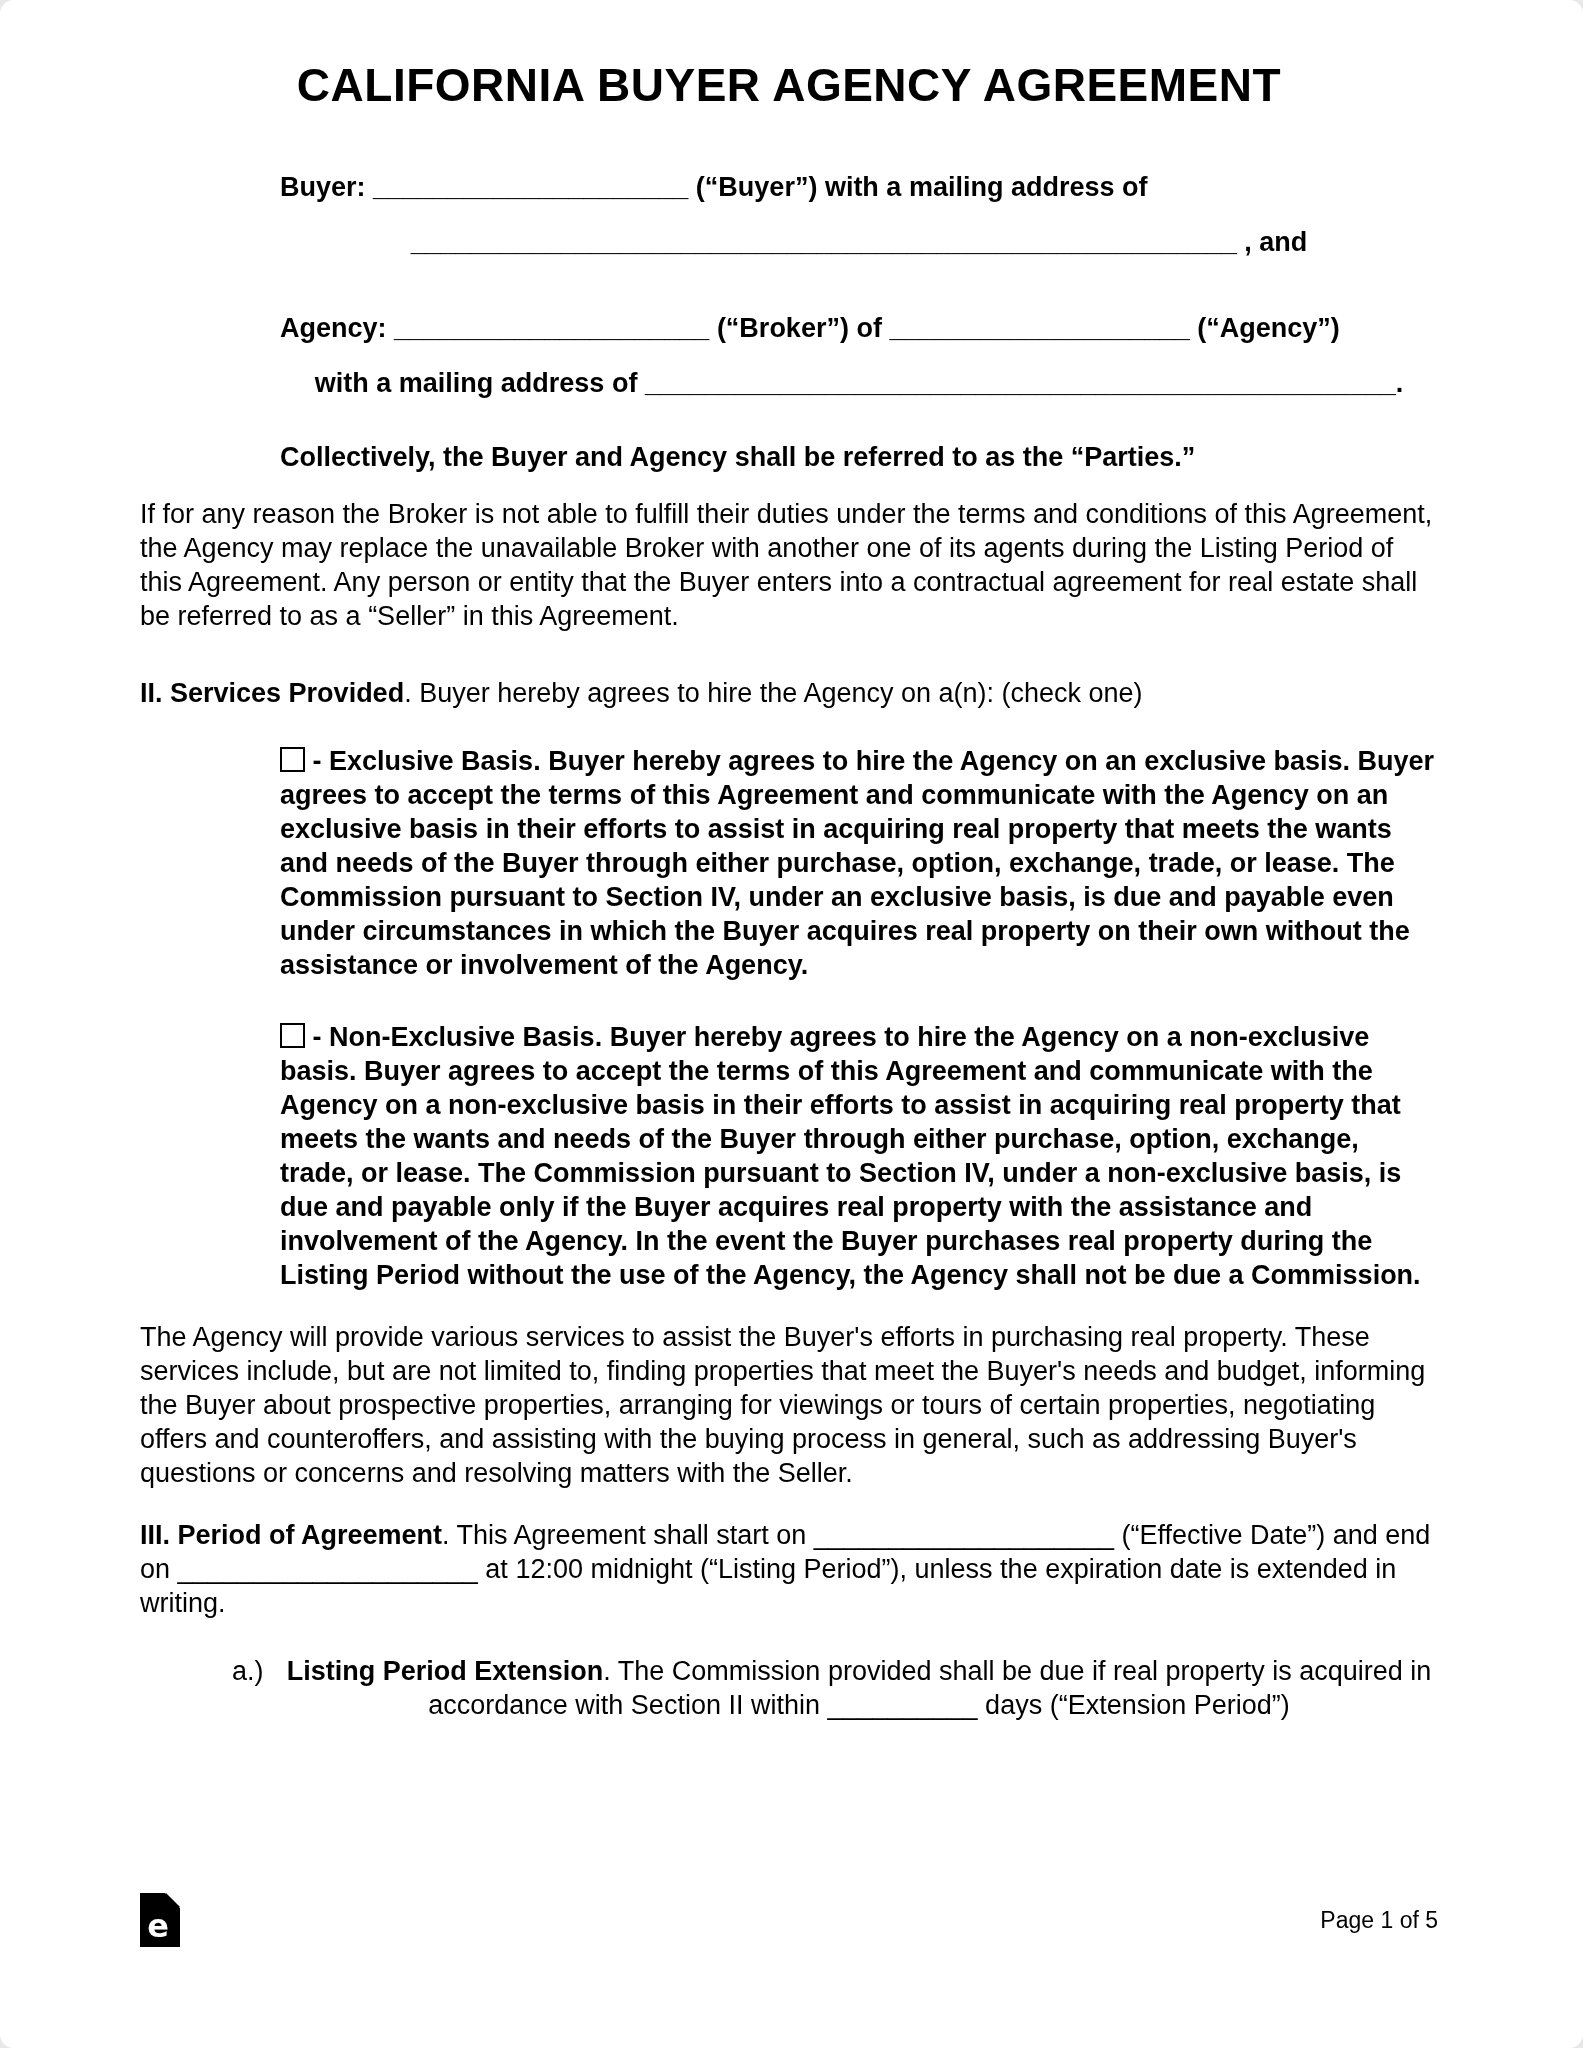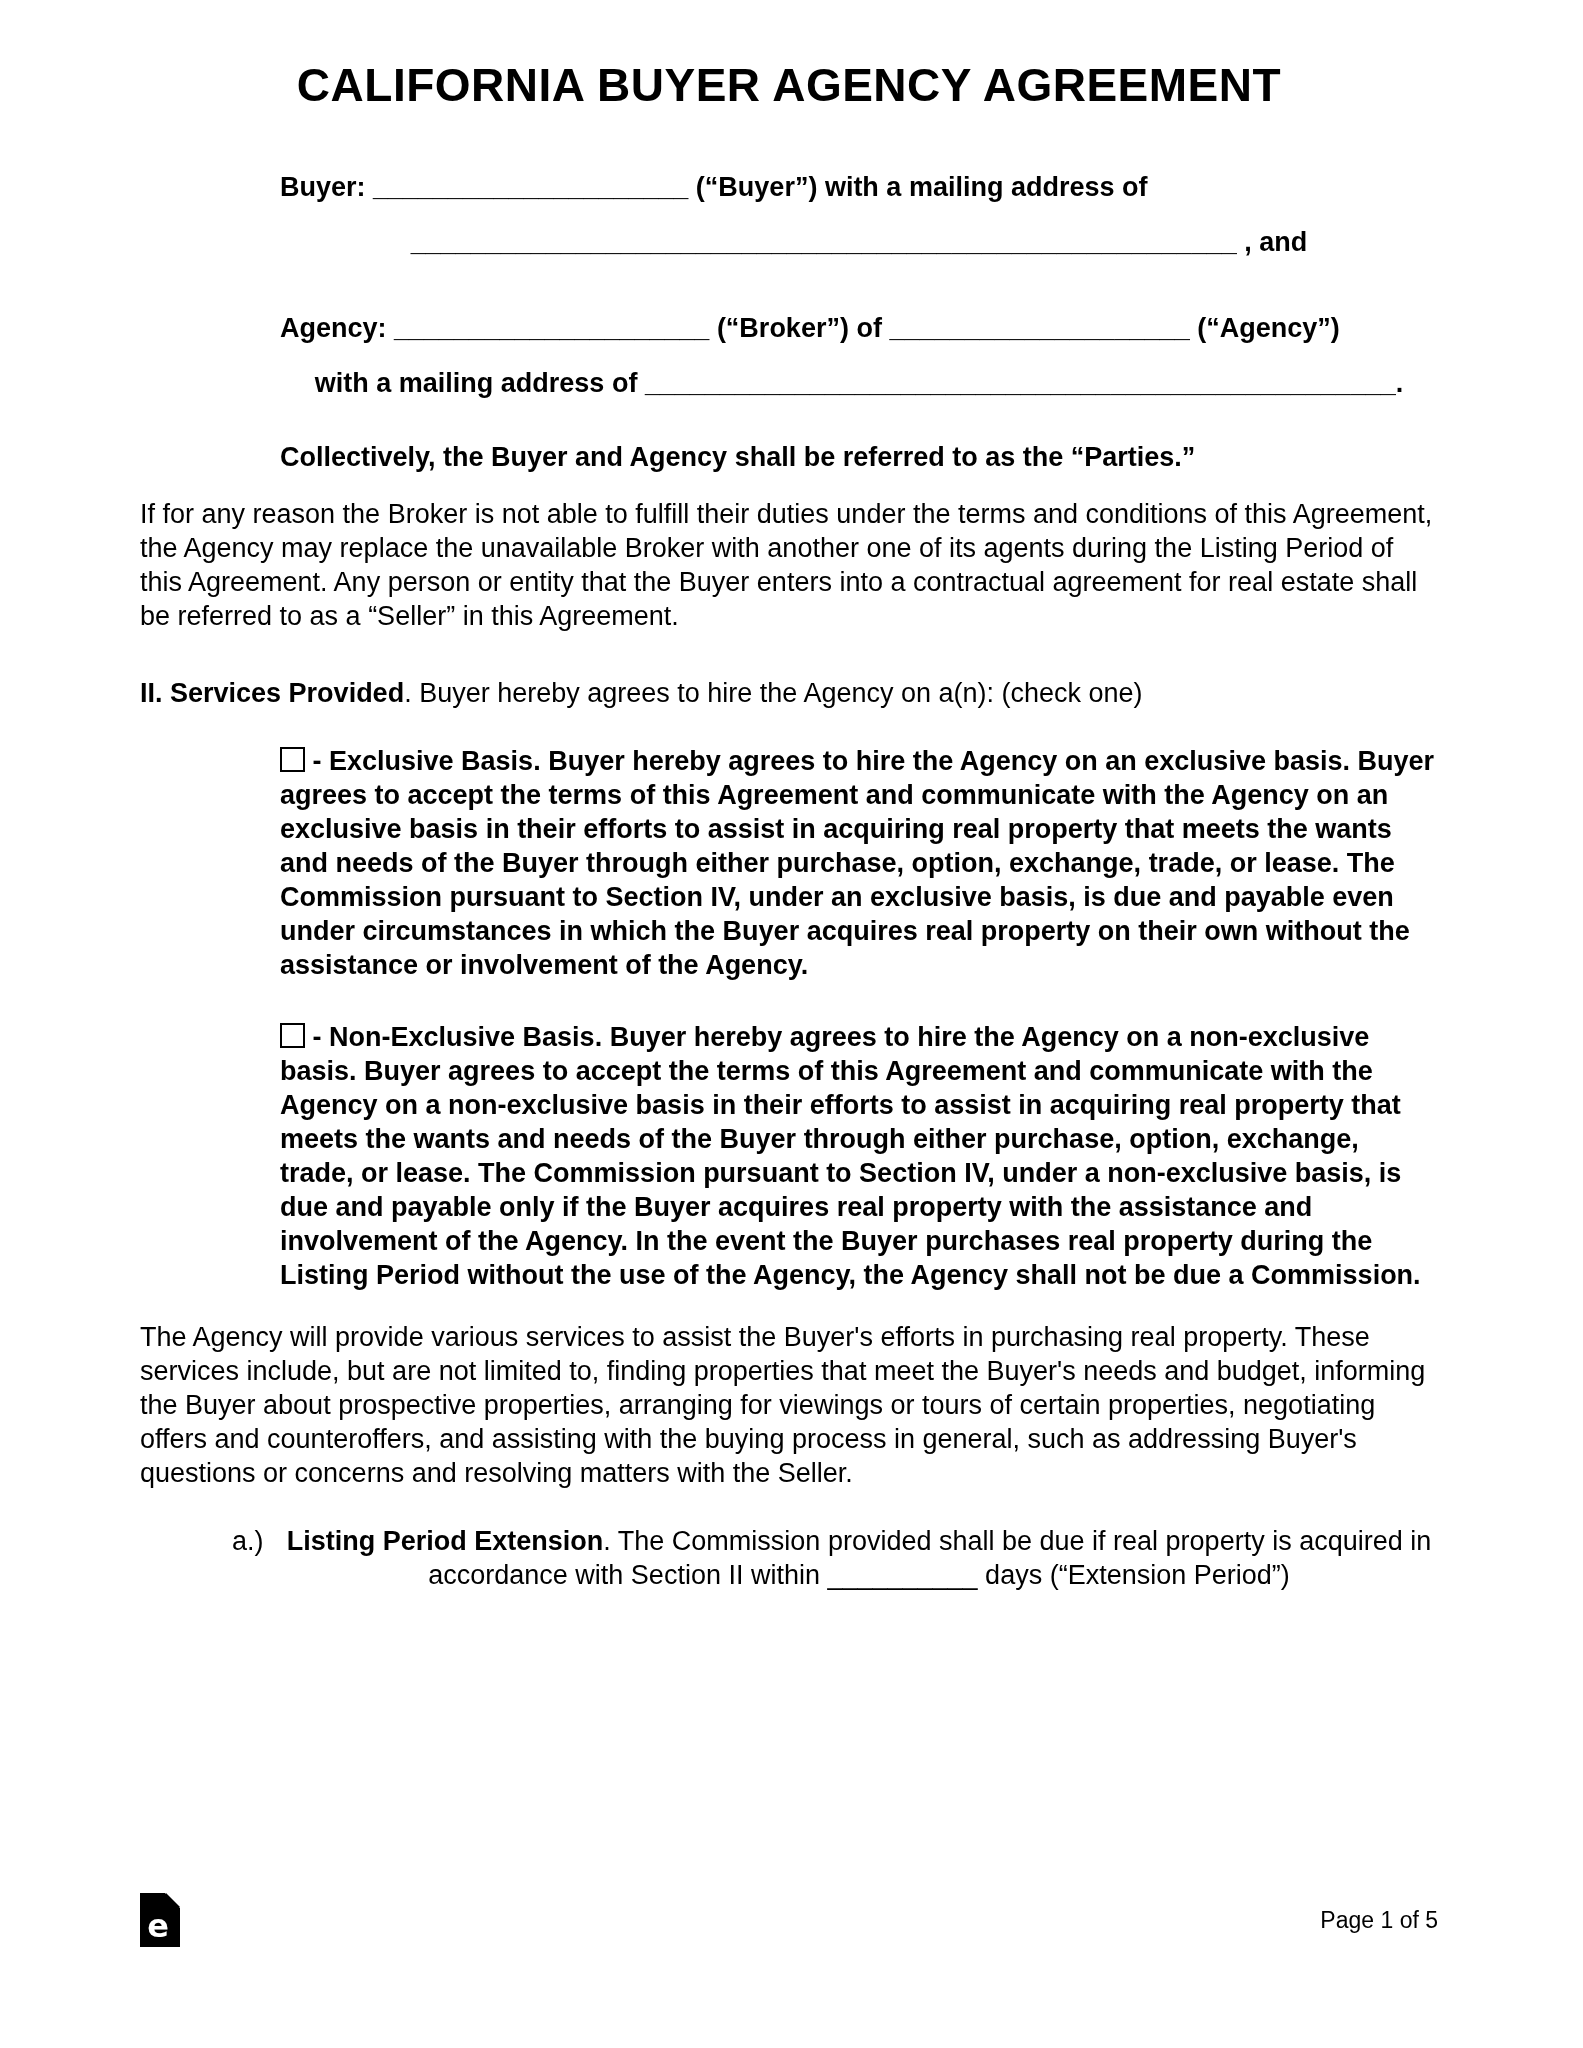--- a/index.html
+++ b/index.html
@@ -9,20 +9,21 @@
     height: 2048px;
     margin: 0 auto;
     background: #ffffff;
     color: #000000;
     font-family: "Liberation Sans", sans-serif;
     font-size: 27px;
     line-height: 34px;
     padding: 58px 145px 0 140px;
     box-sizing: border-box;
     overflow: hidden;
+    border-radius: 14px;
   }
   h1.doc-title {
     text-align: center;
     font-size: 46px;
     line-height: 54px;
     margin: 0 0 58px 0;
     letter-spacing: 0.5px;
     font-weight: bold;
   }
   .para { margin: 0; }
@@ -125,20 +126,21 @@
   <p class="para mt-broker">If for any reason the Broker is not able to fulfill their duties under the terms and conditions of this Agreement, the Agency may replace the unavailable Broker with another one of its agents during the Listing Period of this Agreement. Any person or entity that the Buyer enters into a contractual agreement for real estate shall be referred to as a “Seller” in this Agreement.</p>
 
   <p class="para mt-services"><strong>II. Services Provided</strong><span>. Buyer hereby agrees to hire the Agency on a(n): (check one)</span></p>
 
   <div class="indent option"><span class="checkbox"></span><span> - </span><strong>Exclusive Basis</strong><span>. Buyer hereby agrees to hire the Agency on an exclusive basis. Buyer agrees to accept the terms of this Agreement and communicate with the Agency on an exclusive basis in their efforts to assist in acquiring real property that meets the wants and needs of the Buyer through either purchase, option, exchange, trade, or lease. The Commission pursuant to Section IV, under an exclusive basis, is due and payable even under circumstances in which the Buyer acquires real property on their own without the assistance or involvement of the Agency.</span></div>
 
   <div class="indent option option2"><span class="checkbox"></span><span> - </span><strong>Non-Exclusive Basis</strong><span>. Buyer hereby agrees to hire the Agency on a non-exclusive basis. Buyer agrees to accept the terms of this Agreement and communicate with the Agency on a non-exclusive basis in their efforts to assist in acquiring real property that meets the wants and needs of the Buyer through either purchase, option, exchange, trade, or lease. The Commission pursuant to Section IV, under a non-exclusive basis, is due and payable only if the Buyer acquires real property with the assistance and involvement of the Agency. In the event the Buyer purchases real property during the Listing Period without the use of the Agency, the Agency shall not be due a Commission.</span></div>
 
   <p class="para mt-desc">The Agency will provide various services to assist the Buyer's efforts in purchasing real property. These services include, but are not limited to, finding properties that meet the Buyer's needs and budget, informing the Buyer about prospective properties, arranging for viewings or tours of certain properties, negotiating offers and counteroffers, and assisting with the buying process in general, such as addressing Buyer's questions or concerns and resolving matters with the Seller.</p>
 
+  <p class="para mt-period"><strong>III. Period of Agreement</strong><span>. This Agreement shall start on ____________________  (“Effective Date”) and end on ____________________ at 12:00 midnight (“Listing Period”), unless the expiration date is extended in writing.</span></p>
 
   <div class="list-item">
     <span class="list-marker">a.)</span>
     <span class="list-body"><strong>Listing Period Extension</strong><span>. The Commission provided shall be due if real property is acquired in accordance with Section II within __________ days (“Extension Period”)</span></span>
   </div>
 
   <div class="footer">
     <div class="logo">
       <span class="fold"></span>
       <span class="fold-flap"></span>

